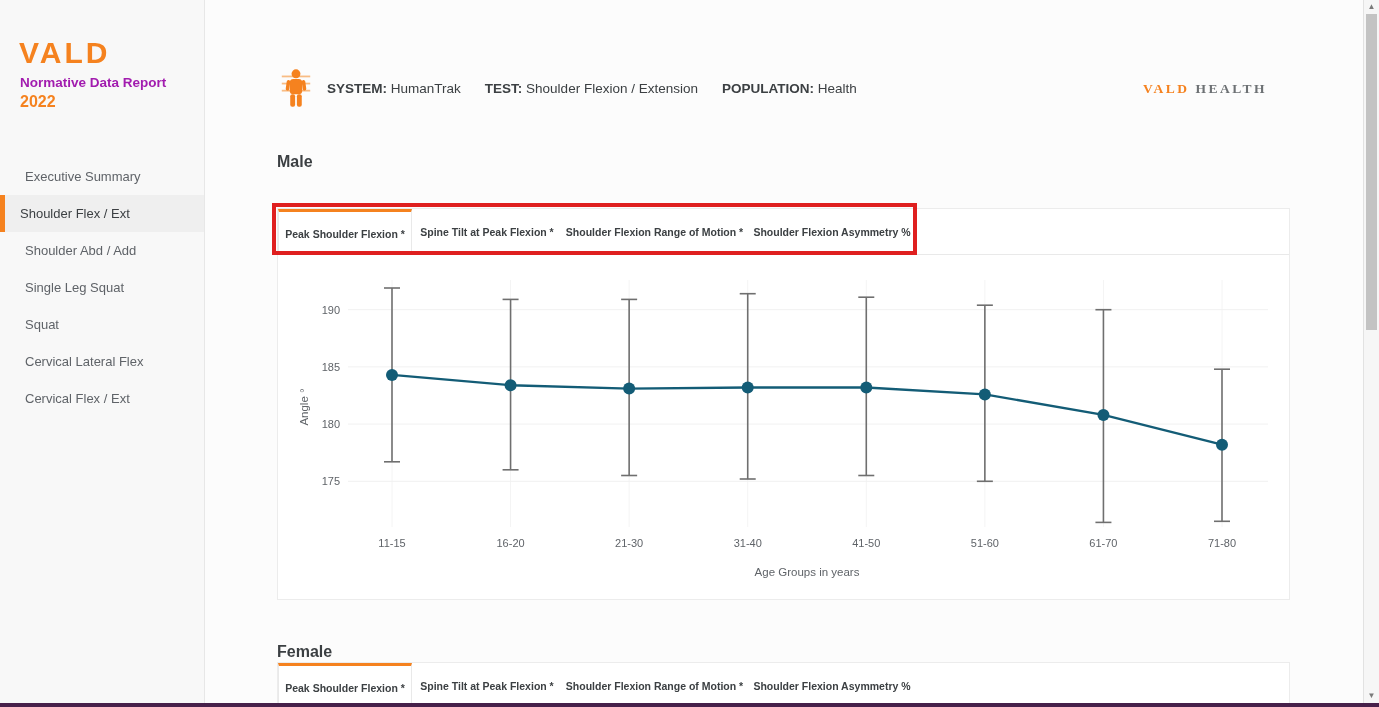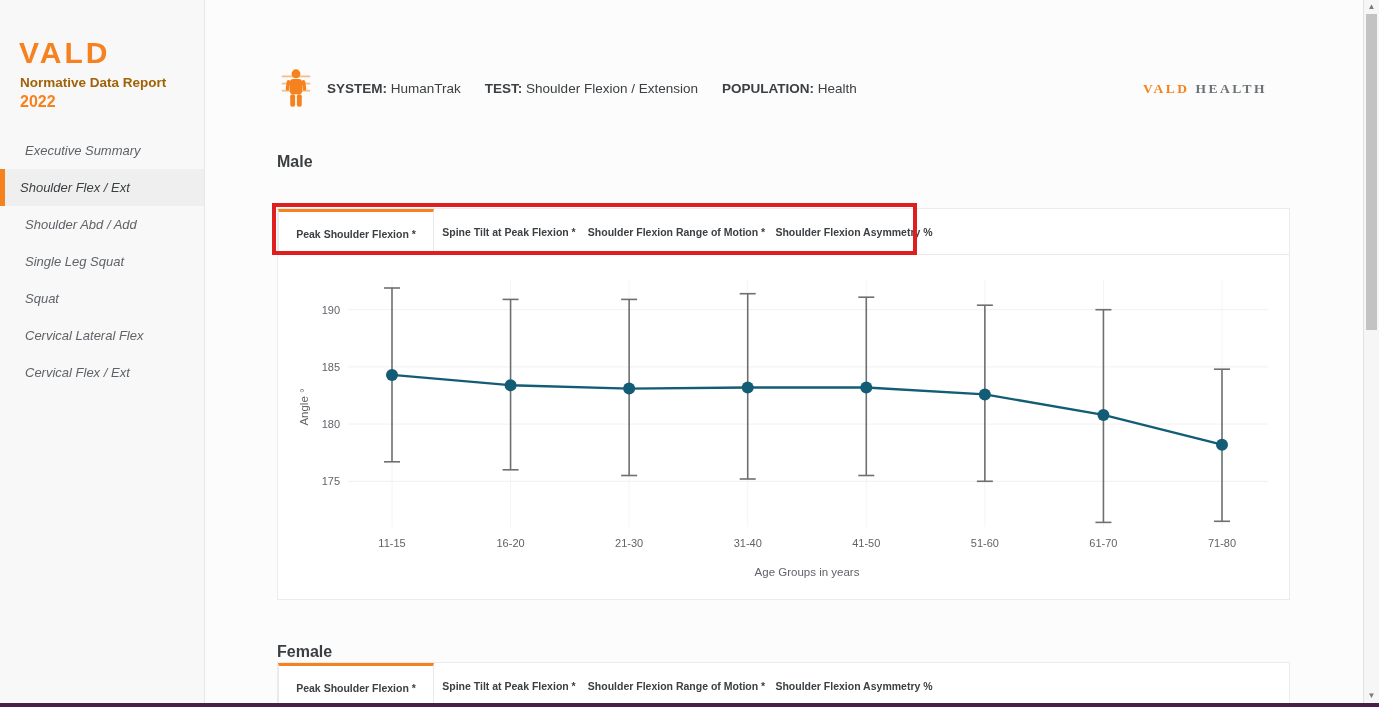--- a/index.html
+++ b/index.html
@@ -9,23 +9,23 @@
     background:#fcfcfc; color:#3c4043; position:relative;
   }
 
   
   .sidebar {
     position:absolute; left:0; top:0; width:205px; height:707px;
     background:#f8f8f8; border-right:1px solid #e7e7e7;
   }
   .logo { position:absolute; left:19px; top:36px; font-size:30px; font-weight:800;
           letter-spacing:3px; color:#f5821f; }
-  .report-title { position:absolute; left:20px; top:75px; font-size:13.5px; font-weight:700; color:#a16207; }
+  .report-title { position:absolute; left:20px; top:75px; font-size:13.5px; font-weight:700; color:#a21caf; }
   .report-year  { position:absolute; left:20px; top:93px; font-size:16px; font-weight:700; color:#f5821f; }
-  .side-nav { position:absolute; left:0; top:132px; width:100%;font-style:italic; }
+  .side-nav { position:absolute; left:0; top:158px; width:100%; }
   .side-item {
     height:37px; display:flex; align-items:center; padding-left:20px;
     font-size:13px; color:#5f6368; cursor:pointer; border-left:5px solid transparent;
   }
   .side-item.active {
     background:#efefef; color:#3c4043; border-left:5px solid #f5821f; padding-left:15px;
   }
 
   
   .main { position:absolute; left:206px; top:0; width:1157px; height:707px; }
@@ -49,21 +49,21 @@
   }
   .card-male { top:208px; height:392px; }
   .card-female { top:662px; height:80px; }
 
   .tab-bar { display:flex; height:46px; border-bottom:1px solid #e9e9e9; background:#fff; }
   .tab {
     display:flex; align-items:center; justify-content:center;
     font-size:10.5px; font-weight:700; color:#3c4043; white-space:nowrap;
     cursor:pointer; height:46px;
   }
-  .tab:nth-child(1){ width:156px; }
+  .tab:nth-child(1){ width:134px; }
   .tab:nth-child(2){ width:150px; }
   .tab:nth-child(3){ width:185px; }
   .tab:nth-child(4){ width:170px; }
   .tab.active {
     border-top:3px solid #f5821f; border-left:1px solid #e9e9e9; border-right:1px solid #e9e9e9;
     margin-bottom:-1px; background:#fff;
   }
 
   .annotation-box {
     position:absolute; left:66px; top:203px; width:645px; height:52px;

